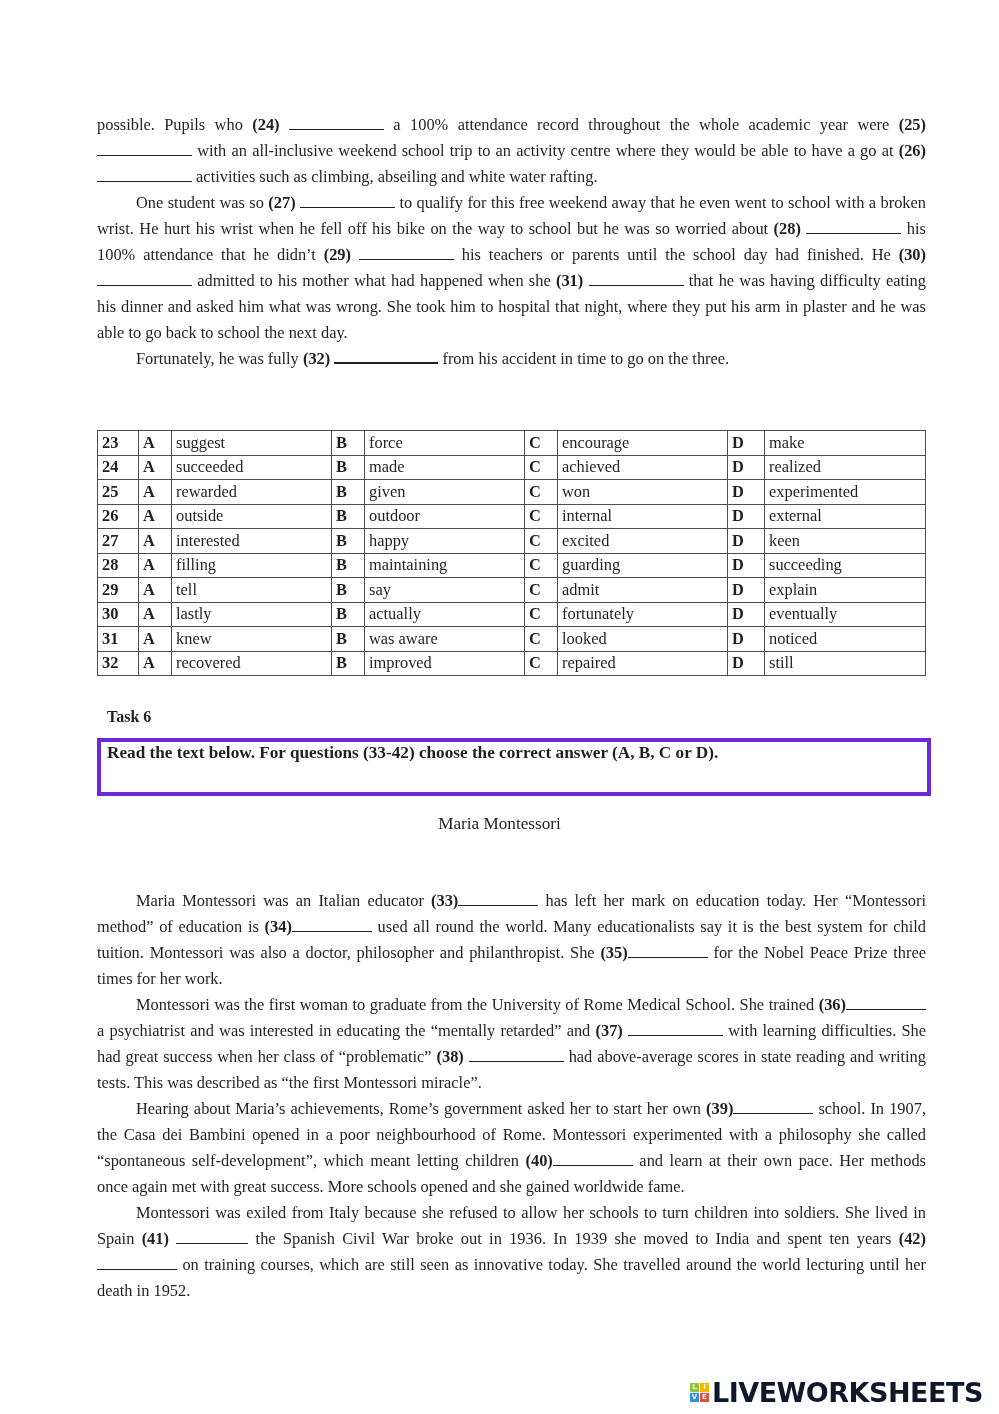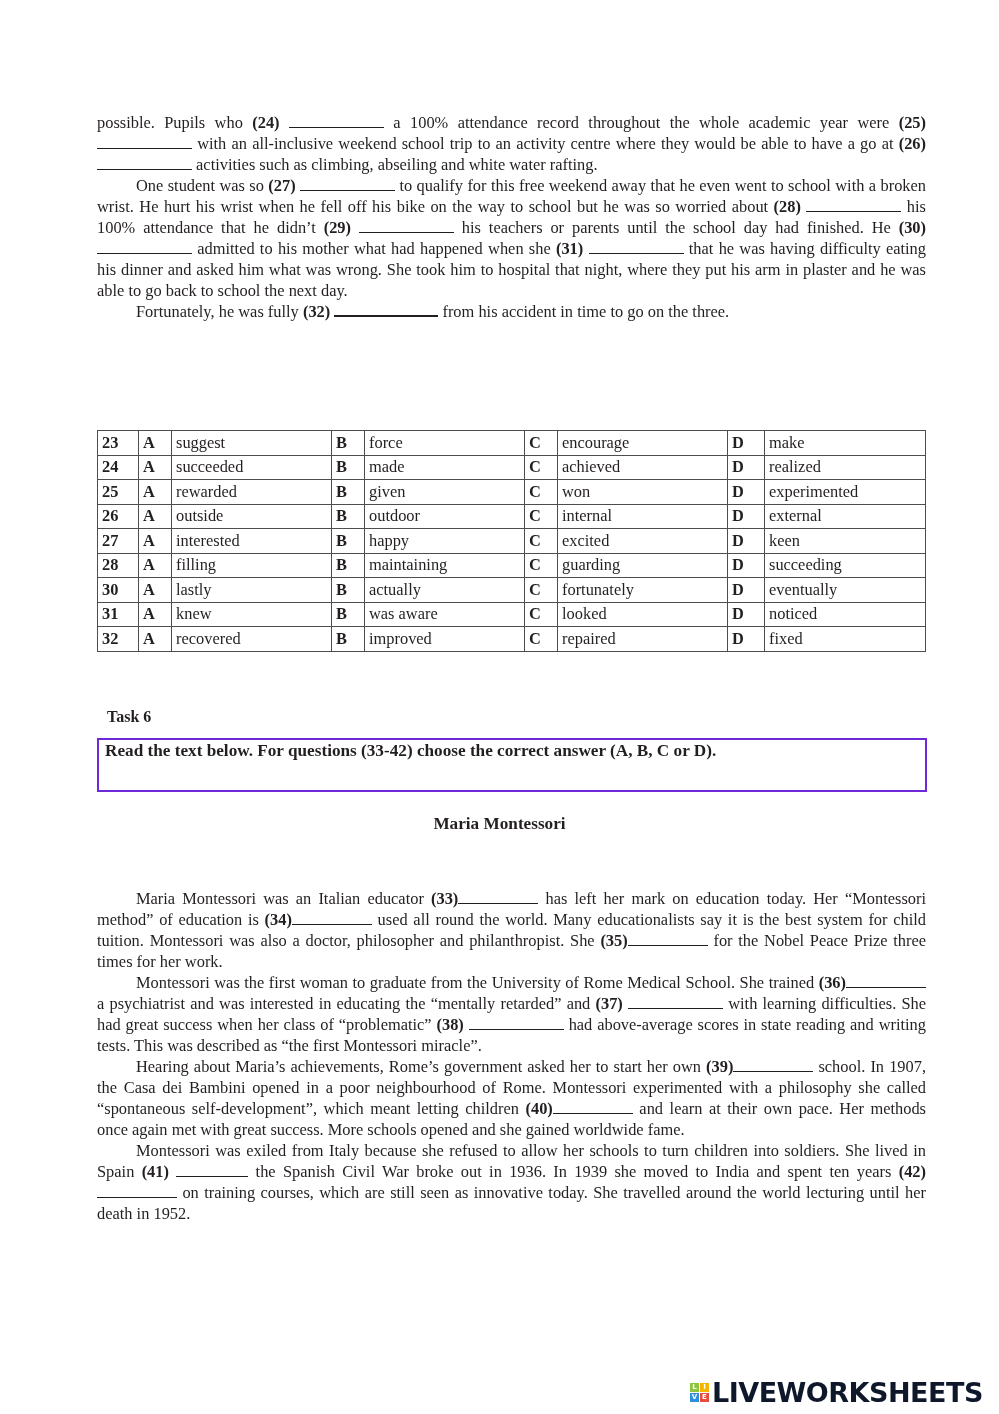--- a/index.html
+++ b/index.html
@@ -1,18 +1,18 @@
 <!DOCTYPE html>
 <html><head>
 <meta charset="utf-8">
 <style>
   html, body { margin:0; padding:0; background:#ffffff; }
   body { width:999px; height:1414px; position:relative; overflow:hidden;
          font-family:"Liberation Serif", "DejaVu Serif", serif; color:#231f20; }
-  .para { position:absolute; left:97px; width:829px; font-size:16.4px; line-height:21px;
+  .para { position:absolute; left:97px; width:829px; font-size:16.4px; line-height:26px;
           text-align:justify; }
   .para p { margin:0; text-indent:39px; }
   .para p.noindent { text-indent:0; }
   .para .num { font-weight:bold; }
   .blank { display:inline-block; border-bottom:1px solid #231f20; height:14px; vertical-align:baseline; }
   .b95 { width:95px; }
   .b80 { width:80px; }
   .b72 { width:72px; }
   .b100 { width:104px; }
   .boldblank { border-bottom:2px solid #231f20; }
@@ -23,24 +23,24 @@
   table.opts td.q { width:36px; font-weight:bold; }
   table.opts td.l { width:28px; font-weight:bold; }
   table.opts td.w1 { width:155px; }
   table.opts td.w2 { width:155px; }
   table.opts td.w3 { width:165px; }
   table.opts td.l4 { width:32px; font-weight:bold; }
   table.opts td.w4 { width:156px; }
 
   .task-label { position:absolute; left:107px; top:708px; font-weight:bold; font-size:16px; }
   .instr-box { position:absolute; left:97px; top:738px; width:826px; height:50px;
-               border:2px solid #6d28d9; }
+               border:4px solid #6d28d9; }
   .instr-text { position:absolute; left:6px; top:1px; font-weight:bold; font-size:17.2px; }
   .title { position:absolute; left:0; width:999px; top:814px; text-align:center;
-           font-weight:bold; font-size:17.2px; box-sizing:border-box; }
+           font-weight:normal; font-size:17.2px; box-sizing:border-box; }
 
   .logo { position:absolute; left:690px; top:1377px; display:flex; align-items:center; }
   .logo-grid { display:grid; grid-template-columns:9px 9px; grid-template-rows:9px 9px; gap:1px; margin-right:3px; }
   .logo-grid span { display:block; font-family:"DejaVu Sans", sans-serif; font-size:7px; font-weight:bold;
                     color:#fff; text-align:center; line-height:9px; }
   .logo-text { font-family:"DejaVu Sans", sans-serif; font-weight:bold; font-size:27px; color:#0f172a; letter-spacing:-0.5px; }
 </style>
 </head>
 <body>
 
@@ -112,20 +112,31 @@
         <td class="l">A</td>
         <td class="w1">filling</td>
         <td class="l">B</td>
         <td class="w2">maintaining</td>
         <td class="l">C</td>
         <td class="w3">guarding</td>
         <td class="l4">D</td>
         <td class="w4">succeeding</td>
       </tr>
       <tr>
+        <td class="q">29</td>
+        <td class="l">A</td>
+        <td class="w1">tell</td>
+        <td class="l">B</td>
+        <td class="w2">say</td>
+        <td class="l">C</td>
+        <td class="w3">admit</td>
+        <td class="l4">D</td>
+        <td class="w4">explain</td>
+      </tr>
+      <tr>
         <td class="q">30</td>
         <td class="l">A</td>
         <td class="w1">lastly</td>
         <td class="l">B</td>
         <td class="w2">actually</td>
         <td class="l">C</td>
         <td class="w3">fortunately</td>
         <td class="l4">D</td>
         <td class="w4">eventually</td>
       </tr>
@@ -142,21 +153,21 @@
       </tr>
       <tr>
         <td class="q">32</td>
         <td class="l">A</td>
         <td class="w1">recovered</td>
         <td class="l">B</td>
         <td class="w2">improved</td>
         <td class="l">C</td>
         <td class="w3">repaired</td>
         <td class="l4">D</td>
-        <td class="w4">fixed</td>
+        <td class="w4">still</td>
       </tr>
     </tbody>
 </table>
 
 <div class="task-label">Task 6</div>
 <div class="instr-box">
   <div class="instr-text">Read the text below. For questions (33-42) choose the correct answer (A, B, C or D).</div>
 </div>
 <div class="title">Maria Montessori</div>
 

